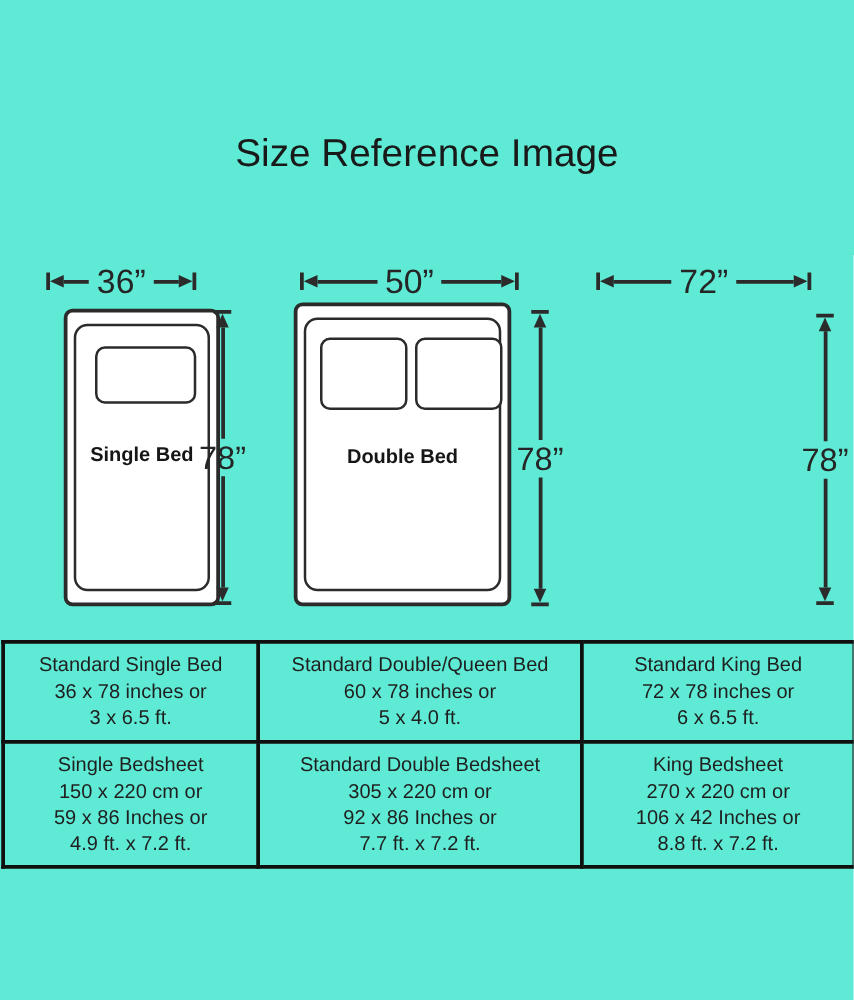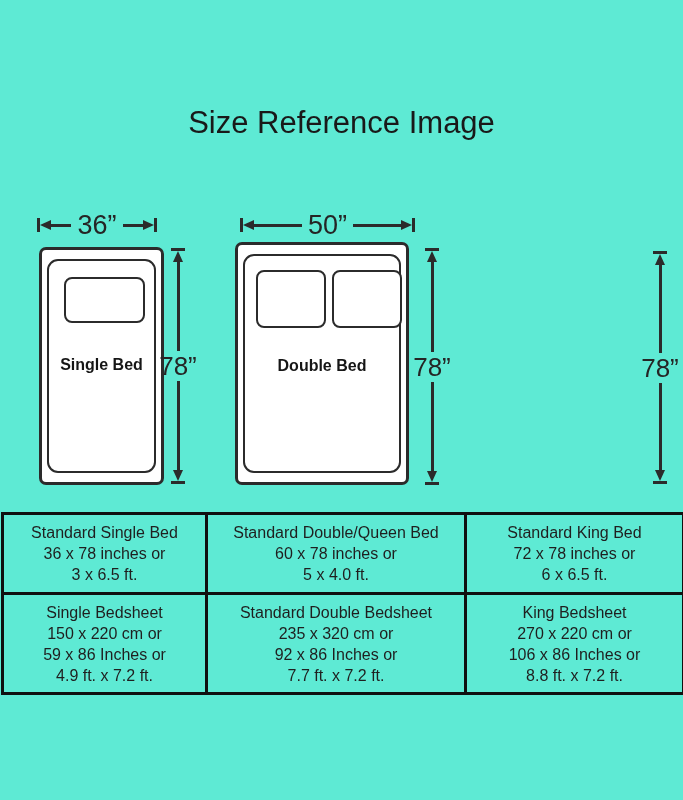--- a/index.html
+++ b/index.html
@@ -58,21 +58,21 @@
   <div class="figure" style="left:35px; top:214px; width:170px; height:274px;">
     <div class="harrow" style="left:2px; top:2px; width:120px;">
       <span class="tick-v"></span>
       <span class="tri tri-left"></span>
       <span class="hline"></span>
       <span class="dim-label">36”</span>
       <span class="hline"></span>
       <span class="tri tri-right"></span>
       <span class="tick-v"></span>
     </div>
-    <div class="bed" style="left:4px; top:33px; width:125px; height:238px;">
+    <div class="bed" style="left:16px; top:33px; width:125px; height:238px;">
       <div class="mattress"></div>
       <div class="pillow" style="left:22px; top:27px; width:77px; height:42px;"></div>
       <div class="bed-name" style="top:106px;">Single Bed</div>
     </div>
     <div class="varrow" style="left:121px; top:34px; height:236px;">
       <span class="tick-h"></span>
       <span class="tri tri-up"></span>
       <span class="vline"></span>
       <span class="dim-label">78”</span>
       <span class="vline"></span>
@@ -102,20 +102,29 @@
       <span class="tri tri-up"></span>
       <span class="vline"></span>
       <span class="dim-label">78”</span>
       <span class="vline"></span>
       <span class="tri tri-down"></span>
       <span class="tick-h"></span>
     </div>
   </div>
 
   <div class="figure" style="left:477px; top:214px; width:206px; height:274px;">
+    <div class="harrow" style="left:0; top:2px; width:172px;">
+      <span class="tick-v"></span>
+      <span class="tri tri-left"></span>
+      <span class="hline"></span>
+      <span class="dim-label">72”</span>
+      <span class="hline"></span>
+      <span class="tri tri-right"></span>
+      <span class="tick-v"></span>
+    </div>
     <div class="varrow" style="left:161px; top:37px; height:233px;">
       <span class="tick-h"></span>
       <span class="tri tri-up"></span>
       <span class="vline"></span>
       <span class="dim-label">78”</span>
       <span class="vline"></span>
       <span class="tri tri-down"></span>
       <span class="tick-h"></span>
     </div>
   </div>
@@ -146,27 +155,27 @@
     </tr>
     <tr class="row-sheets">
       <td>
         <div class="cell-line">Single Bedsheet</div>
         <div class="cell-line">150 x 220 cm or</div>
         <div class="cell-line">59 x 86 Inches or</div>
         <div class="cell-line">4.9 ft. x 7.2 ft.</div>
       </td>
       <td>
         <div class="cell-line">Standard Double Bedsheet</div>
-        <div class="cell-line">235 x 320 cm or</div>
+        <div class="cell-line">305 x 220 cm or</div>
         <div class="cell-line">92 x 86 Inches or</div>
         <div class="cell-line">7.7 ft. x 7.2 ft.</div>
       </td>
       <td>
         <div class="cell-line">King Bedsheet</div>
         <div class="cell-line">270 x 220 cm or</div>
-        <div class="cell-line">106 x 86 Inches or</div>
+        <div class="cell-line">106 x 42 Inches or</div>
         <div class="cell-line">8.8 ft. x 7.2 ft.</div>
       </td>
     </tr>
   </tbody>
     </table>
 
 </div>
 
 </body></html>

